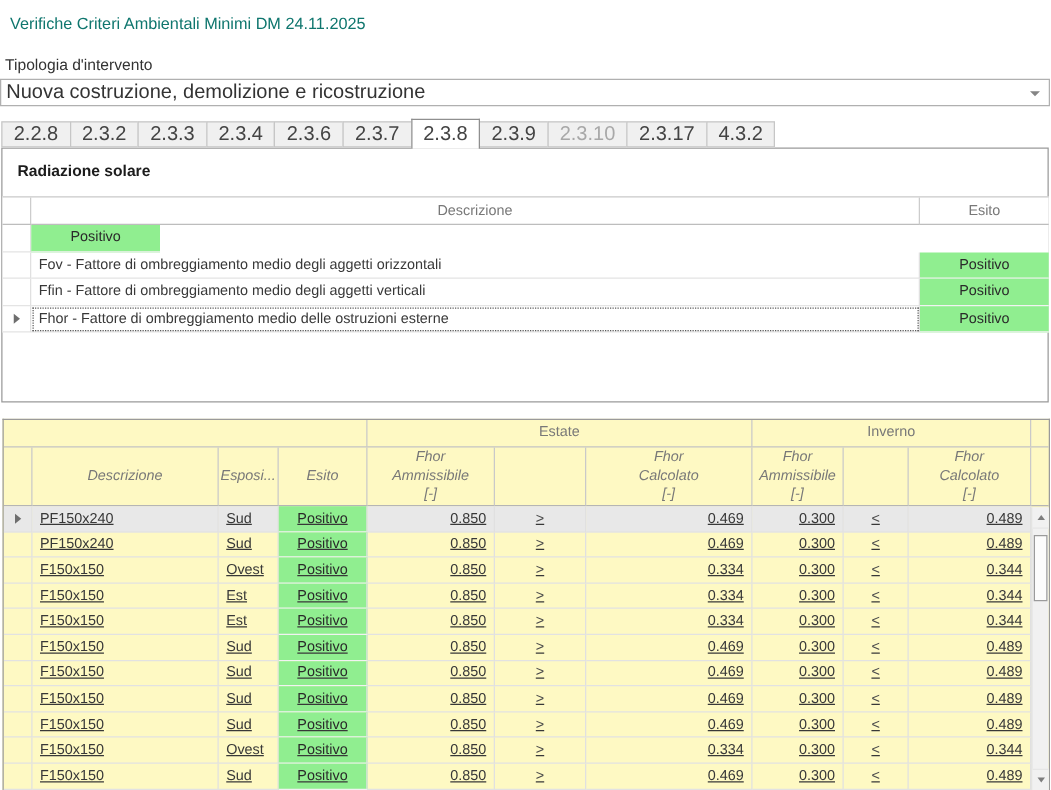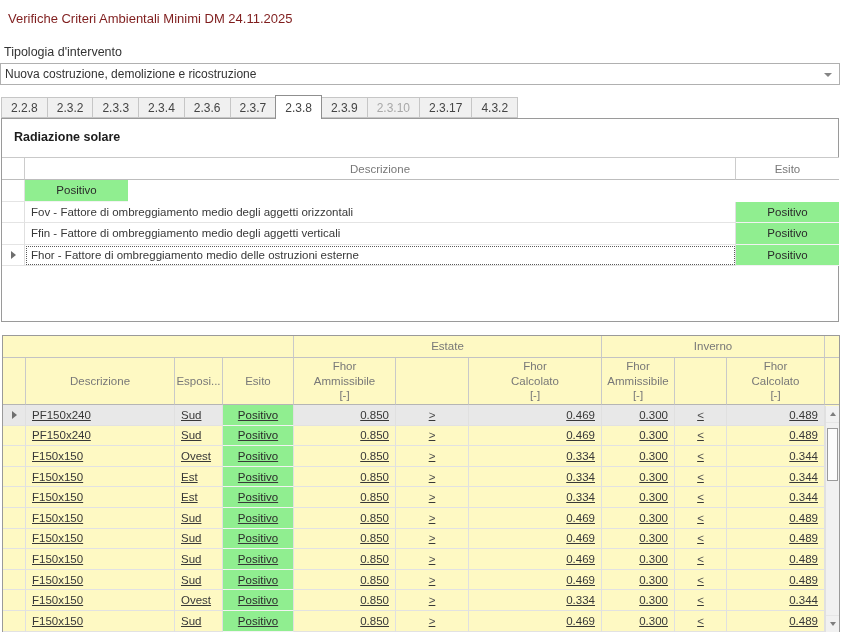--- a/index.html
+++ b/index.html
@@ -1,31 +1,31 @@
 <!DOCTYPE html>
 <html style="--positive: #90ee90;"><head>
 <meta charset="utf-8">
 <style>
   * { box-sizing: border-box; margin: 0; padding: 0; }
   html,body { width: 841px; height: 632px; background:#fff; overflow:hidden; }
   body { font-family:"Liberation Sans", sans-serif; color:#383838; position:relative; }
   .screen { position:absolute; left:0; top:0; width:841px; height:632px; }
 
-  .page-title { position:absolute; left:8px; top:11px; font-size:13px; color:#7f1d1d; }
+  .page-title { position:absolute; left:8px; top:11px; font-size:13px; color:#0f766e; }
   .combo-label { position:absolute; left:4px; top:45px; font-size:12.5px; color:#333; }
 
   .combobox { position:absolute; left:0px; top:63px; width:840px; height:22px;
     border:1px solid #b0b0b0; background:#fff; display:flex; align-items:center;
-    padding:0 20px 0 4px; font-size:12px; color:#333; }
+    padding:0 20px 0 4px; font-size:16px; color:#333; }
   .combo-arrow { position:absolute; right:7px; top:9px; width:0; height:0;
     border-left:4px solid transparent; border-right:4px solid transparent; border-top:4px solid #858585; }
 
   .tab-strip { position:absolute; left:1px; top:95px; height:23px; display:flex; align-items:flex-end; z-index:3; }
   .tab { height:21px; background:#f0f0f0; border:1px solid #c6c6c6; margin-right:-1px;
-    display:flex; align-items:center; padding:5px 9px; font-size:12px; color:#444; cursor:default; }
+    display:flex; align-items:center; padding:5px 9px; font-size:16px; color:#444; cursor:default; }
   .tab.active { height:24px; margin-bottom:-1px; background:#fff; border:1px solid #8f8f8f; border-bottom:none; z-index:4; position:relative; }
   .tab.disabled { color:#a8a8a8;margin-top:40px; }
 
   .tab-panel { position:absolute; left:1px; top:118px; width:838px; height:204px;
     border:1px solid #9a9a9a; background:#fff; }
   .section-title { position:absolute; left:14px; top:130px; font-size:12.5px; font-weight:bold; color:#1c1c1c; z-index:2; }
 
   
   .t1 { position:absolute; left:2px; top:157px; width:837px; font-size:11.5px; z-index:2; background:#fff; }
   .t1-header { display:flex; height:23px; border-top:1px solid #c9c9c9; }
@@ -42,21 +42,21 @@
 
   .row-arrow { width:0; height:0; border-top:4px solid transparent; border-bottom:4px solid transparent; border-left:5px solid #6e6e6e; }
 
   
   .t2 { position:absolute; left:2px; top:335px; width:838px; height:297px; overflow:hidden;
     border:1px solid #9a9a9a; border-bottom:none; background:#fef9c3; font-size:11.5px; }
   .t2-group { display:flex; height:22px; }
   .t2-group .cell, .t2-header .cell { color:#787878; display:flex; align-items:center; justify-content:center;
      text-align:center; border-right:1px solid #c9c9c9; border-bottom:1px solid #c3c3c3; white-space:pre-line; line-height:1.25; }
   .t2-header { display:flex; height:47px; }
-  .t2-header .cell { border-bottom:1px solid #b5b5b5; }
+  .t2-header .cell { border-bottom:1px solid #b5b5b5;font-style:italic; }
   .t2-body { position:relative; }
   .t2-row { display:flex; height:20.6px;text-decoration:underline; }
   .t2-row .cell { display:flex; align-items:center; border-bottom:1px solid #e2e2e2; border-right:1px solid #e0e0e0; overflow:hidden; }
   .t2-row.selected .cell { background:#e8e8e8; }
   .t2-row .esito { background:var(--positive,#90ee90) !important; color:#2a2a2a; justify-content:center; border-bottom:1px solid #f2f2f2; }
   .cw-ind { width:23px; flex:none; justify-content:center; }
   .cw-desc { width:149px; flex:none; }
   .cw-esp  { width:48px;  flex:none; }
   .cw-esito{ width:71px;  flex:none; }
   .cw-ea { width:102px; flex:none; }

